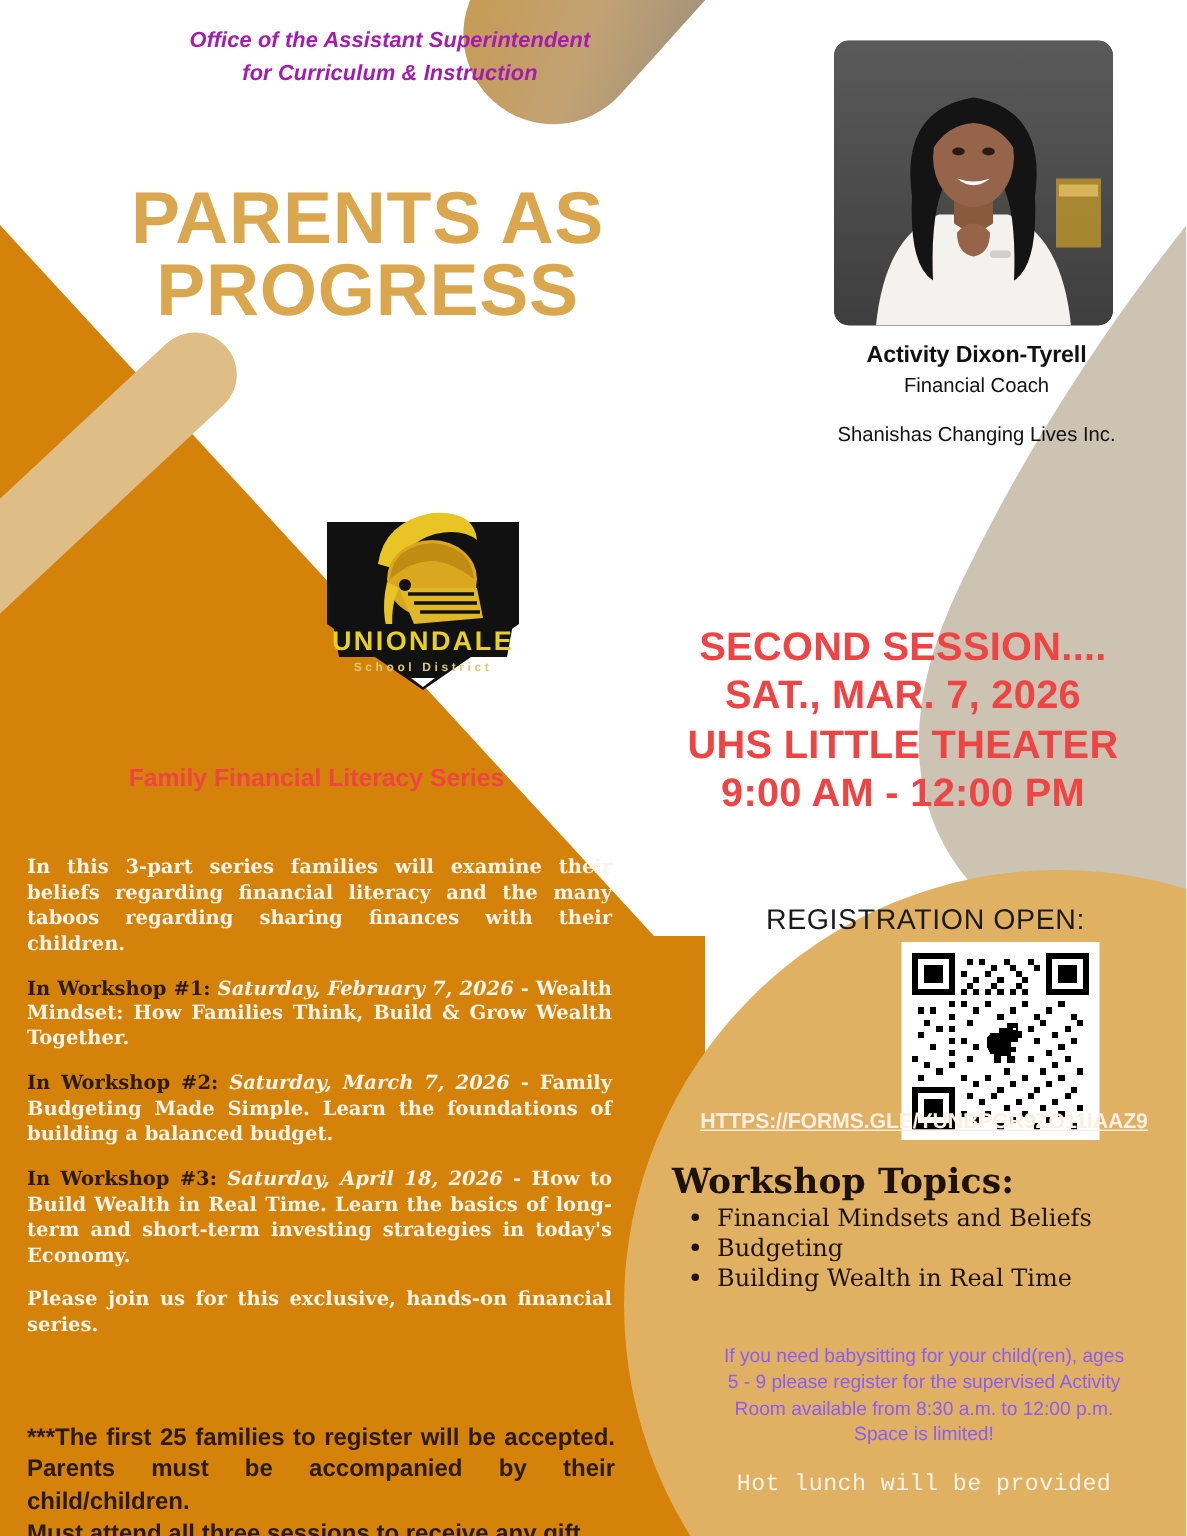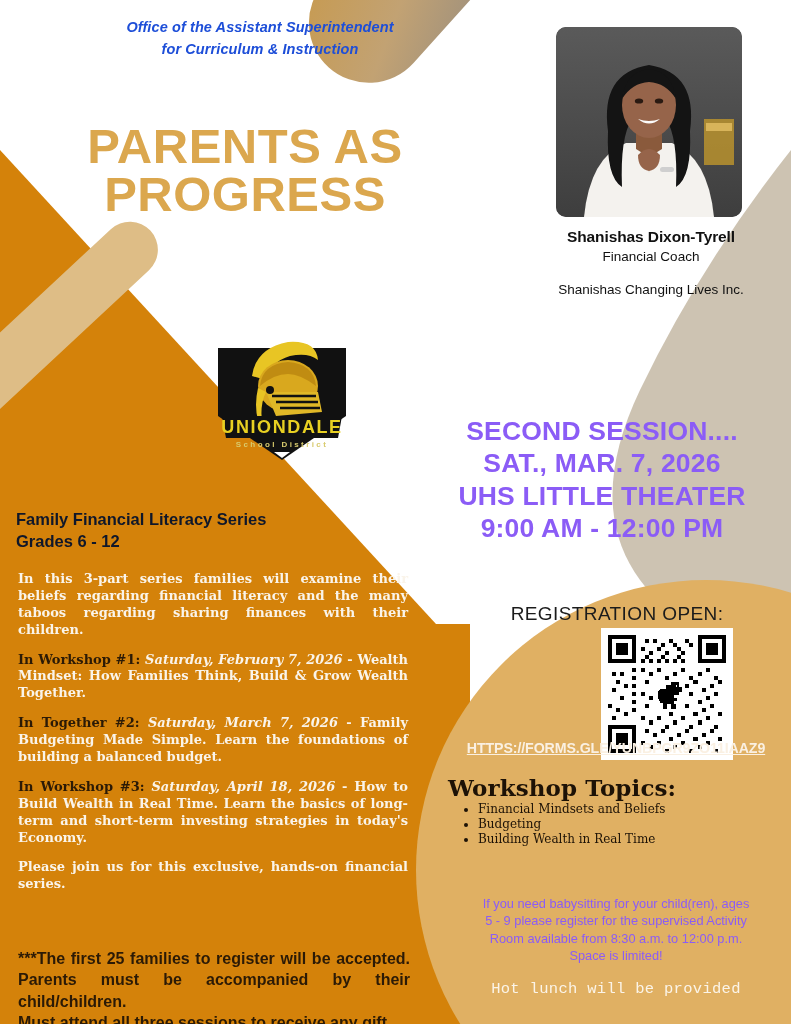--- a/index.html
+++ b/index.html
@@ -7,21 +7,21 @@
   #flyer{
     position:relative;width:791px;height:1024px;overflow:hidden;background:#ffffff;
   }
 
   
   #bg{position:absolute;inset:0;width:791px;height:1024px;}
 
   
   #office-head{
     position:absolute;left:60px;top:16px;width:400px;text-align:center;
-    font-size:14.5px;font-weight:bold;font-style:italic;color:#1d4ed8;
+    font-size:14.5px;font-weight:bold;font-style:italic;color:#a21caf;
     line-height:1.55;letter-spacing:.1px;z-index:6;
   }
   #main-title{
     position:absolute;left:60px;top:122px;width:370px;text-align:center;
     font-size:49px;font-weight:bold;color:#DBA74E;line-height:.98;
     letter-spacing:.5px;z-index:6;
   }
 
   
   #speaker{position:absolute;left:556px;top:27px;width:190px;z-index:7;text-align:center;}
@@ -32,28 +32,28 @@
   #speaker-name{font-size:15.5px;font-weight:bold;color:#111;margin-top:11px;letter-spacing:-.1px;}
   #speaker-role{font-size:13.5px;color:#111;margin-top:3px;}
   #speaker-org{font-size:13.5px;color:#111;margin-top:18px;}
 
   
   #logo{position:absolute;left:196px;top:334px;width:172px;height:132px;z-index:7;}
 
   
   #session{
     position:absolute;left:432px;top:415px;width:340px;text-align:center;
-    font-size:26.5px;font-weight:bold;color:#8b5cf6;line-height:1.22;z-index:6;
+    font-size:26.5px;font-weight:bold;color:#ef4444;line-height:1.22;z-index:6;
     letter-spacing:.2px;
   }
 
   
   #series-head{
-    position:absolute;left:16px;top:508px;width:390px;text-align:left;z-index:6;
-    font-size:16.5px;font-weight:bold;color:#0f172a;line-height:1.35;
+    position:absolute;left:16px;top:508px;width:390px;text-align:center;z-index:6;
+    font-size:16.5px;font-weight:bold;color:#ef4444;line-height:1.35;
   }
   #body-copy{
     position:absolute;left:18px;top:571px;width:390px;z-index:6;
     font-family:"DejaVu Serif",serif;color:#FAF4EA;font-size:13px;
     line-height:1.30;text-align:justify;font-weight:bold;
   }
   #body-copy p{margin:0 0 13px 0;}
   #body-copy .wk{color:#2b1a06;}
   #body-copy .dt{font-style:italic;}
   #disclaimer{
@@ -71,21 +71,21 @@
   #qr{display:block;width:118px;height:118px;}
   #reg-url{
     position:absolute;left:440px;top:740px;width:352px;text-align:center;z-index:6;
     font-size:14.2px;font-weight:bold;color:#FAF0E2;text-decoration:underline;
     letter-spacing:-.1px;
   }
   #topics{position:absolute;left:448px;top:774px;width:340px;z-index:6;
     font-family:"DejaVu Serif",serif;color:#1d1206;}
   #topics h3{margin:0;font-size:23px;font-weight:bold;letter-spacing:.1px;}
   #topics ul{margin:1px 0 0 0;padding-left:30px;}
-  #topics li{font-size:12px;line-height:1.25;}
+  #topics li{font-size:16px;line-height:1.25;}
   #babysit{
     position:absolute;left:446px;top:895px;width:340px;text-align:center;z-index:6;
     font-size:12.8px;color:#8b5cf6;line-height:1.35;
   }
   #hotlunch{
     position:absolute;left:446px;top:980px;width:340px;text-align:center;z-index:6;
     font-family:Liberation Mono, monospace;font-size:15.5px;color:#FBF4E8;letter-spacing:.3px;
   }
 </style>
 </head>
@@ -167,21 +167,21 @@
         <ellipse cx="83" cy="74" rx="4.2" ry="2.6" fill="#2a1a12"></ellipse>
         <ellipse cx="103" cy="74" rx="4.2" ry="2.6" fill="#2a1a12"></ellipse>
 
         <path d="M 82 92 Q 93 101 104 92 Q 93 96 82 92 Z" fill="#fbfbfb"></path>
 
         <path d="M 82 128 Q 93 116 104 128 Q 104 142 93 144 Q 82 142 82 128 Z" fill="#96644A"></path>
 
         <rect x="104" y="140" width="14" height="5" rx="2.5" fill="#CFCFCF"></rect>
       </g>
     </svg>
-    <div id="speaker-name">Shanishas Dixon-Tyrell</div>
+    <div id="speaker-name">Activity Dixon-Tyrell</div>
     <div id="speaker-role">Financial Coach</div>
     <div id="speaker-org">Shanishas Changing Lives Inc.</div>
   </div>
 
   <svg id="logo" viewBox="0 0 172 132">
 
     <path d="M 22 14 L 150 14 L 150 82 L 86 126 L 22 82 Z" fill="#111111"></path>
 
     <path d="M 56 42 Q 60 14 92 8 Q 120 6 122 26 Q 112 18 94 22 Q 74 28 70 46 Z" fill="#E8C524"></path>
 
@@ -202,33 +202,32 @@
 
   <div id="session">
     <div>SECOND SESSION....</div>
     <div>SAT., MAR. 7, 2026</div>
     <div>UHS LITTLE THEATER</div>
     <div>9:00 AM - 12:00 PM</div>
   </div>
 
   <div id="series-head">
     <div>Family Financial Literacy Series</div>
-    <div>Grades 6 - 12</div>
   </div>
 
   <div id="body-copy">
     <p>In this 3-part series families will examine their beliefs regarding financial literacy and the many taboos regarding sharing finances with their children.</p>
 
     <p>
       <span class="wk">In Workshop #1:</span>
       <span class="dt">Saturday, February 7, 2026</span><span> - Wealth Mindset: How Families Think, Build &amp; Grow Wealth Together.</span>
     </p>
 
     <p>
-      <span class="wk">In Together #2:</span>
+      <span class="wk">In Workshop #2:</span>
       <span class="dt">Saturday, March 7, 2026</span><span> - Family Budgeting Made Simple. Learn the foundations of building a balanced budget.</span>
     </p>
 
     <p>
       <span class="wk">In Workshop #3:</span>
       <span class="dt">Saturday, April 18, 2026</span><span> - How to Build Wealth in Real Time. Learn the basics of long-term and short-term investing strategies in today's Economy.</span>
     </p>
 
     <p>Please join us for this exclusive, hands-on financial series.</p>
   </div>

